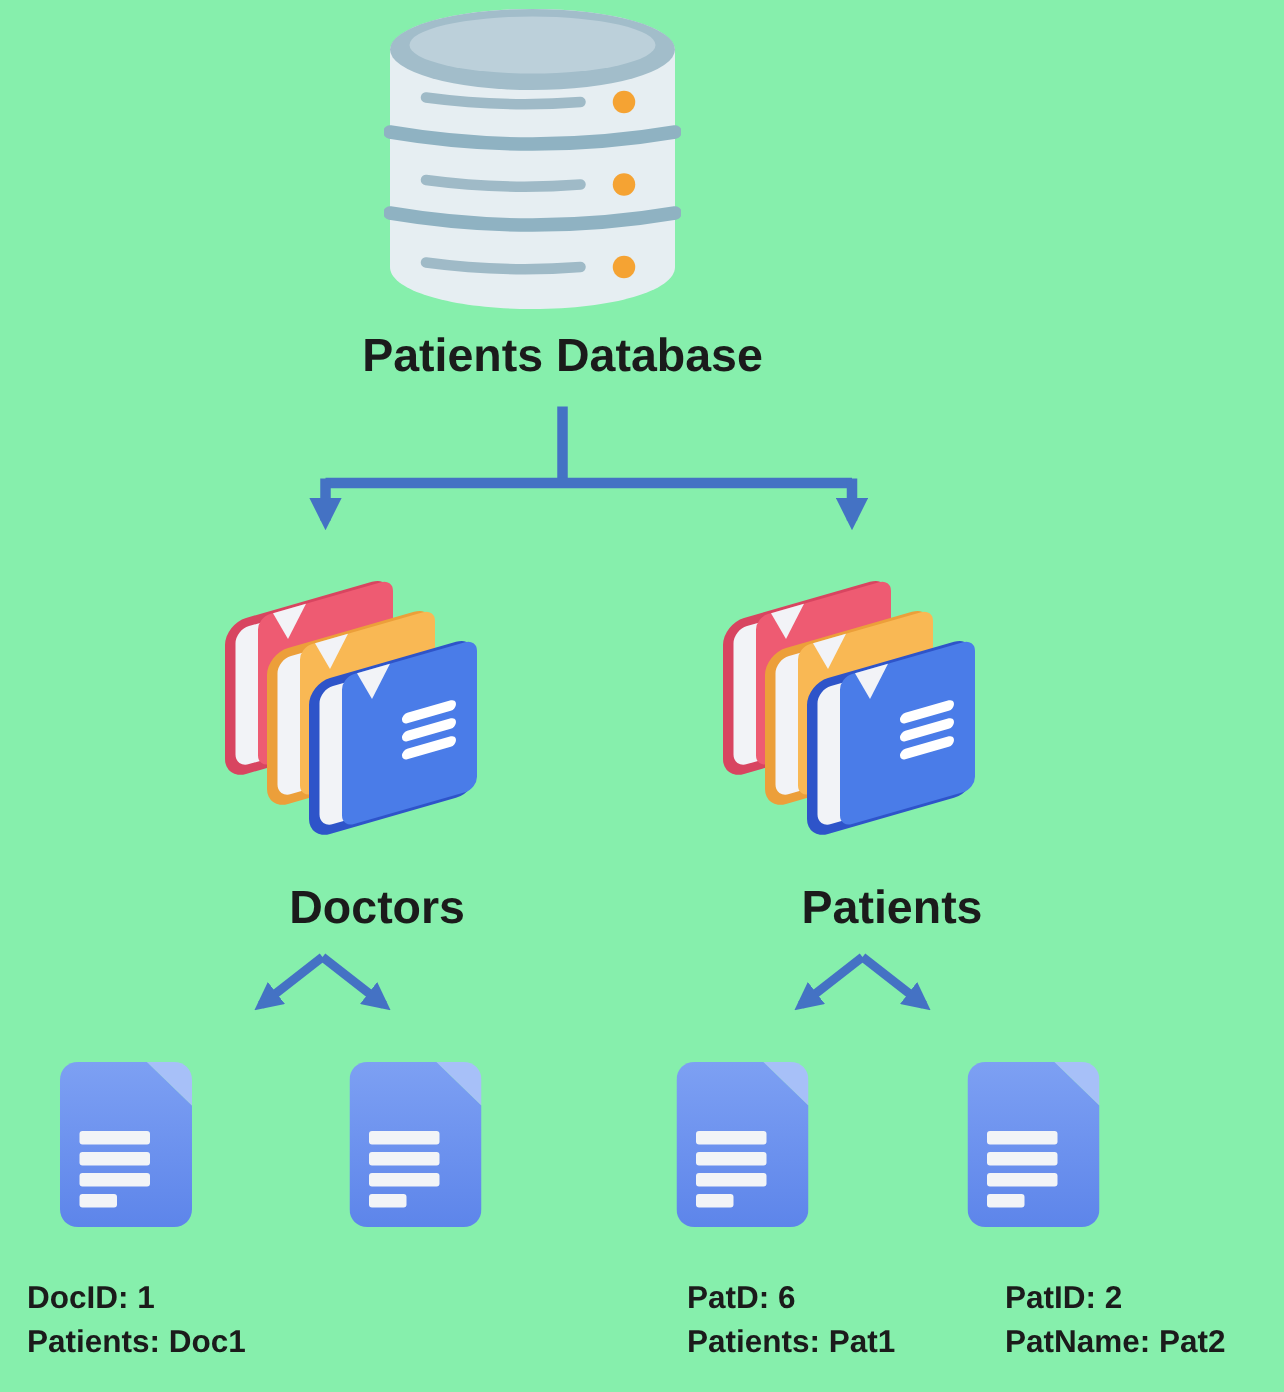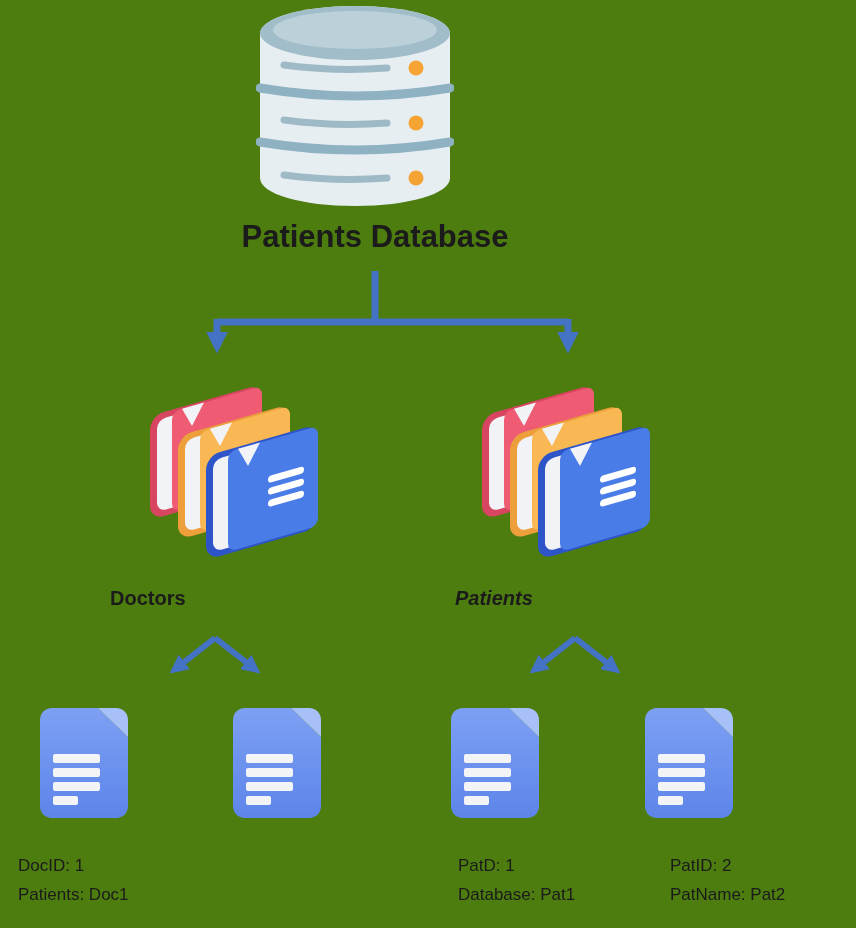--- a/index.html
+++ b/index.html
@@ -1,32 +1,32 @@
 <!DOCTYPE html>
 <html><head>
 <meta charset="utf-8">
 <style>
   html,body{margin:0;padding:0;background:#ffffff;}
   .stage{
-    position:relative;width:856px;height:928px;background:#4d7c0f;overflow:hidden;
+    position:relative;width:856px;height:928px;background:#86efac;overflow:hidden;
     font-family:"Liberation Sans",sans-serif;color:#1b1b1b;
   }
   .abs{position:absolute;}
   .diagram-title{
     left:175px;top:219px;width:400px;text-align:center;
     font-size:31px;font-weight:700;letter-spacing:0px;
   }
   .group-label{
-    top:587px;width:200px;text-align:left;
-    font-size:20px;font-weight:700;
+    top:587px;width:200px;text-align:right;
+    font-size:31px;font-weight:700;
   }
   .group-label.doctors{left:110px;}
-  .group-label.patients{left:455px;font-style:italic;}
+  .group-label.patients{left:455px;}
   .doc-label{
-    top:851px;width:205px;font-size:17px;font-weight:400;line-height:29px;
+    top:851px;width:205px;font-size:21px;font-weight:700;line-height:29px;
     white-space:nowrap;
   }
   svg{display:block;}
 </style>
 </head>
 <body>
 
 <div class="stage">
 
   <svg width="0" height="0" style="position:absolute" aria-hidden="true">
@@ -159,21 +159,21 @@
     <rect x="13" y="60" width="47" height="9" rx="2" fill="#f2f4f7"></rect>
     <rect x="13" y="74" width="47" height="9" rx="2" fill="#f2f4f7"></rect>
     <rect x="13" y="88" width="25" height="9" rx="2" fill="#f2f4f7"></rect>
   </svg>
 
   <div class="abs doc-label" style="left:18px">
     <div>DocID: 1</div>
     <div>Patients: Doc1</div>
   </div>
   <div class="abs doc-label" style="left:458px">
-    <div>PatD: 1</div>
-    <div>Database: Pat1</div>
+    <div>PatD: 6</div>
+    <div>Patients: Pat1</div>
   </div>
   <div class="abs doc-label" style="left:670px">
     <div>PatID: 2</div>
     <div>PatName: Pat2</div>
   </div>
 
 </div>
 
 </body></html>

